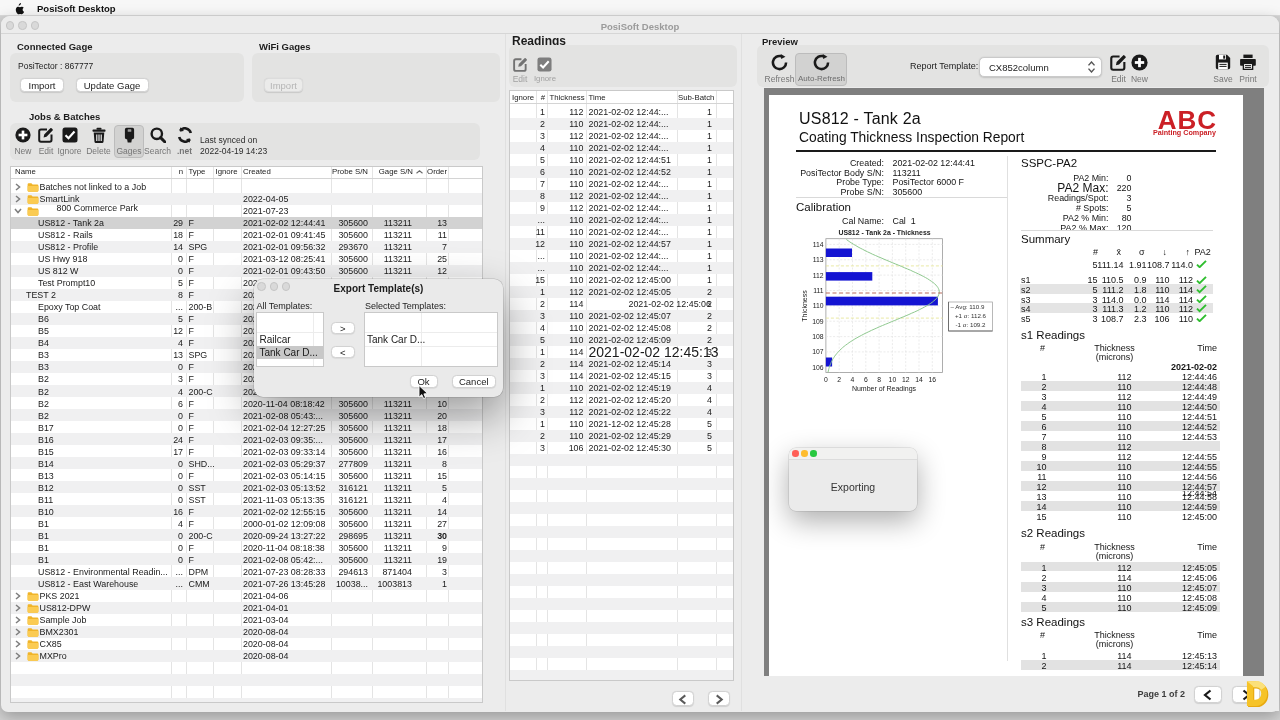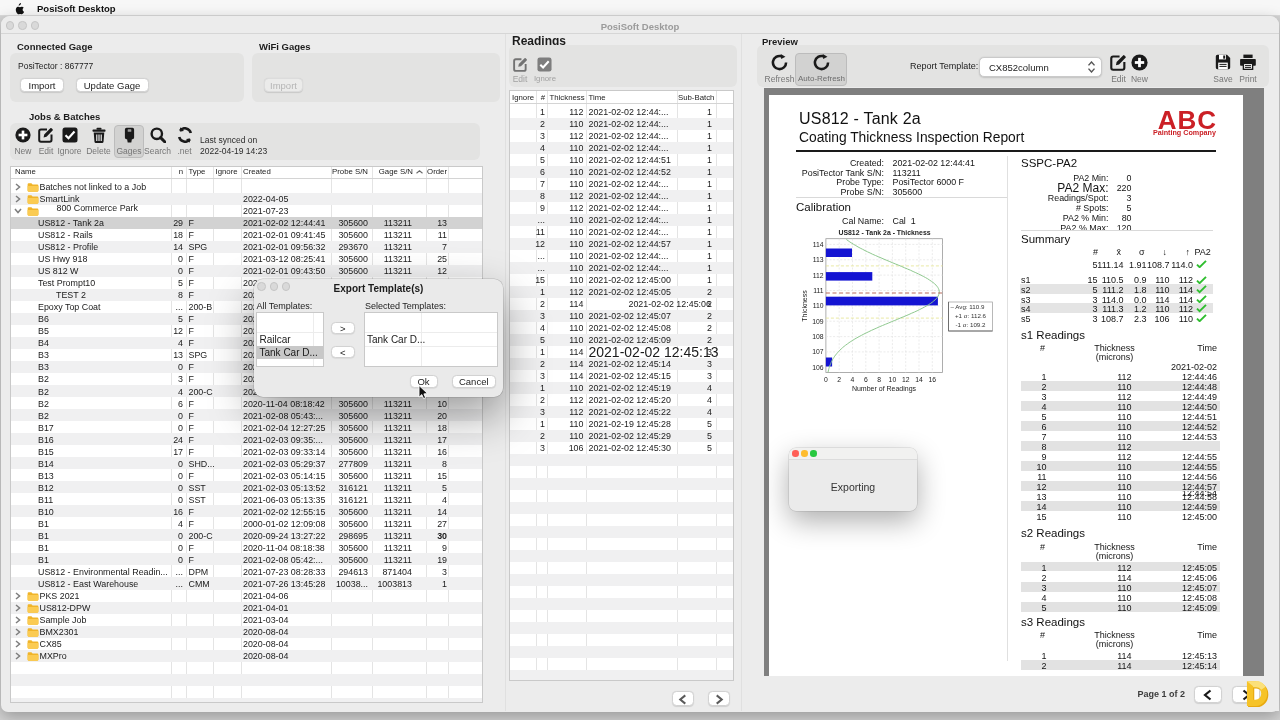--- a/index.html
+++ b/index.html
@@ -60,21 +60,21 @@
     <circle cx="6.8" cy="6.8" r="5.2" fill="none" stroke="#1a1a1a" stroke-width="2.4"></circle>
     <path d="M10.6 10.6 L15.2 15.2" stroke="#1a1a1a" stroke-width="3" stroke-linecap="round"></path>
   </svg>
 <div style="position:absolute;left:57.5px;top:146px;width:200px;text-align:center;font-size:8.5px;color:#767676;font-weight:400;line-height:10.5px;white-space:nowrap;">Search</div>
 <svg style="position:absolute;left:176.5px;top:127px" width="16" height="16" viewBox="0 0 16 16">
     <path d="M13.8 6.0 A6.1 6.1 0 0 0 3.0 3.7" fill="none" stroke="#1a1a1a" stroke-width="2.6"></path>
     <path d="M3.2 0.2 L2.9 4.4 L7.0 4.0 Z" fill="#1a1a1a"></path>
     <path d="M2.2 10.0 A6.1 6.1 0 0 0 13.0 12.3" fill="none" stroke="#1a1a1a" stroke-width="2.6"></path>
     <path d="M12.8 15.8 L13.1 11.6 L9.0 12.0 Z" fill="#1a1a1a"></path>
   </svg>
-<div style="position:absolute;left:84.5px;top:146px;width:200px;text-align:center;font-size:8.5px;color:#767676;font-weight:400;line-height:10.5px;white-space:nowrap;">.net</div>
+<div style="position:absolute;left:84.5px;top:146px;width:200px;text-align:center;font-size:8.5px;color:#767676;font-weight:700;line-height:10.5px;white-space:nowrap;">.net</div>
 <div style="position:absolute;left:200px;top:134.5px;font-size:8.5px;color:#2c2c2c;font-weight:400;line-height:10.5px;white-space:nowrap;">Last synced on</div>
 <div style="position:absolute;left:200px;top:146px;font-size:8.5px;color:#2c2c2c;font-weight:400;line-height:10.5px;white-space:nowrap;">2022-04-19 14:23</div>
 <div style="position:absolute;left:10px;top:166px;width:473px;height:537px;background:#ffffff;border:1px solid #c9c9c9;"></div>
 <div style="position:absolute;left:171px;top:167px;width:1px;height:535px;background:#e4e4e4;"></div>
 <div style="position:absolute;left:186px;top:167px;width:1px;height:535px;background:#e4e4e4;"></div>
 <div style="position:absolute;left:213px;top:167px;width:1px;height:535px;background:#e4e4e4;"></div>
 <div style="position:absolute;left:240.5px;top:167px;width:1px;height:535px;background:#e4e4e4;"></div>
 <div style="position:absolute;left:331px;top:167px;width:1px;height:535px;background:#e4e4e4;"></div>
 <div style="position:absolute;left:371.5px;top:167px;width:1px;height:535px;background:#e4e4e4;"></div>
 <div style="position:absolute;left:426px;top:167px;width:1px;height:535px;background:#e4e4e4;"></div>
@@ -175,21 +175,21 @@
 <div style="position:absolute;right:912px;top:266.21px;font-size:8.9px;color:#1a1a1a;font-weight:400;line-height:10.9px;white-space:nowrap;">305600</div>
 <div style="position:absolute;right:868px;top:266.21px;font-size:8.9px;color:#1a1a1a;font-weight:400;line-height:10.9px;white-space:nowrap;">113211</div>
 <div style="position:absolute;right:833px;top:266.21px;font-size:8.9px;color:#1a1a1a;font-weight:400;line-height:10.9px;white-space:nowrap;">12</div>
 <div style="position:absolute;left:38px;top:278.24px;font-size:8.9px;color:#1a1a1a;font-weight:400;line-height:10.9px;white-space:nowrap;">Test Prompt10</div>
 <div style="position:absolute;right:1097px;top:278.24px;font-size:8.9px;color:#1a1a1a;font-weight:400;line-height:10.9px;white-space:nowrap;">5</div>
 <div style="position:absolute;left:188.5px;top:278.24px;font-size:8.9px;color:#1a1a1a;font-weight:400;line-height:10.9px;white-space:nowrap;">F</div>
 <div style="position:absolute;left:243px;top:278.24px;font-size:8.9px;color:#1a1a1a;font-weight:400;line-height:10.9px;white-space:nowrap;">2021-02-02 12:58:35</div>
 <div style="position:absolute;right:912px;top:278.24px;font-size:8.9px;color:#1a1a1a;font-weight:400;line-height:10.9px;white-space:nowrap;">305600</div>
 <div style="position:absolute;right:868px;top:278.24px;font-size:8.9px;color:#1a1a1a;font-weight:400;line-height:10.9px;white-space:nowrap;">113211</div>
 <div style="position:absolute;right:833px;top:278.24px;font-size:8.9px;color:#1a1a1a;font-weight:400;line-height:10.9px;white-space:nowrap;">26</div>
-<div style="position:absolute;left:56px;top:290.27px;font-size:8.9px;color:#1a1a1a;font-weight:400;line-height:10.9px;white-space:nowrap;">TEST 2</div>
+<div style="position:absolute;left:26px;top:290.27px;font-size:8.9px;color:#1a1a1a;font-weight:400;line-height:10.9px;white-space:nowrap;">TEST 2</div>
 <div style="position:absolute;right:1097px;top:290.27px;font-size:8.9px;color:#1a1a1a;font-weight:400;line-height:10.9px;white-space:nowrap;">8</div>
 <div style="position:absolute;left:188.5px;top:290.27px;font-size:8.9px;color:#1a1a1a;font-weight:400;line-height:10.9px;white-space:nowrap;">F</div>
 <div style="position:absolute;left:243px;top:290.27px;font-size:8.9px;color:#1a1a1a;font-weight:400;line-height:10.9px;white-space:nowrap;">2021-04-06 09:42:22</div>
 <div style="position:absolute;right:912px;top:290.27px;font-size:8.9px;color:#1a1a1a;font-weight:400;line-height:10.9px;white-space:nowrap;">305600</div>
 <div style="position:absolute;right:868px;top:290.27px;font-size:8.9px;color:#1a1a1a;font-weight:400;line-height:10.9px;white-space:nowrap;">113211</div>
 <div style="position:absolute;right:833px;top:290.27px;font-size:8.9px;color:#1a1a1a;font-weight:400;line-height:10.9px;white-space:nowrap;">28</div>
 <div style="position:absolute;left:38px;top:302.3px;font-size:8.9px;color:#1a1a1a;font-weight:400;line-height:10.9px;white-space:nowrap;">Epoxy Top Coat</div>
 <div style="position:absolute;right:1097px;top:302.3px;font-size:8.9px;color:#1a1a1a;font-weight:400;line-height:10.9px;white-space:nowrap;">...</div>
 <div style="position:absolute;left:188.5px;top:302.3px;font-size:8.9px;color:#1a1a1a;font-weight:400;line-height:10.9px;white-space:nowrap;">200-B</div>
 <div style="position:absolute;left:243px;top:302.3px;font-size:8.9px;color:#1a1a1a;font-weight:400;line-height:10.9px;white-space:nowrap;">2021-02-04 09:31:11</div>
@@ -297,21 +297,21 @@
 <div style="position:absolute;left:38px;top:482.75px;font-size:8.9px;color:#1a1a1a;font-weight:400;line-height:10.9px;white-space:nowrap;">B12</div>
 <div style="position:absolute;right:1097px;top:482.75px;font-size:8.9px;color:#1a1a1a;font-weight:400;line-height:10.9px;white-space:nowrap;">0</div>
 <div style="position:absolute;left:188.5px;top:482.75px;font-size:8.9px;color:#1a1a1a;font-weight:400;line-height:10.9px;white-space:nowrap;">SST</div>
 <div style="position:absolute;left:243px;top:482.75px;font-size:8.9px;color:#1a1a1a;font-weight:400;line-height:10.9px;white-space:nowrap;">2021-02-03 05:13:52</div>
 <div style="position:absolute;right:912px;top:482.75px;font-size:8.9px;color:#1a1a1a;font-weight:400;line-height:10.9px;white-space:nowrap;">316121</div>
 <div style="position:absolute;right:868px;top:482.75px;font-size:8.9px;color:#1a1a1a;font-weight:400;line-height:10.9px;white-space:nowrap;">113211</div>
 <div style="position:absolute;right:833px;top:482.75px;font-size:8.9px;color:#1a1a1a;font-weight:400;line-height:10.9px;white-space:nowrap;">5</div>
 <div style="position:absolute;left:38px;top:494.78px;font-size:8.9px;color:#1a1a1a;font-weight:400;line-height:10.9px;white-space:nowrap;">B11</div>
 <div style="position:absolute;right:1097px;top:494.78px;font-size:8.9px;color:#1a1a1a;font-weight:400;line-height:10.9px;white-space:nowrap;">0</div>
 <div style="position:absolute;left:188.5px;top:494.78px;font-size:8.9px;color:#1a1a1a;font-weight:400;line-height:10.9px;white-space:nowrap;">SST</div>
-<div style="position:absolute;left:243px;top:494.78px;font-size:8.9px;color:#1a1a1a;font-weight:400;line-height:10.9px;white-space:nowrap;">2021-06-03 05:13:35</div>
+<div style="position:absolute;left:243px;top:494.78px;font-size:8.9px;color:#1a1a1a;font-weight:400;line-height:10.9px;white-space:nowrap;">2021-11-03 05:13:35</div>
 <div style="position:absolute;right:912px;top:494.78px;font-size:8.9px;color:#1a1a1a;font-weight:400;line-height:10.9px;white-space:nowrap;">316121</div>
 <div style="position:absolute;right:868px;top:494.78px;font-size:8.9px;color:#1a1a1a;font-weight:400;line-height:10.9px;white-space:nowrap;">113211</div>
 <div style="position:absolute;right:833px;top:494.78px;font-size:8.9px;color:#1a1a1a;font-weight:400;line-height:10.9px;white-space:nowrap;">4</div>
 <div style="position:absolute;left:38px;top:506.81px;font-size:8.9px;color:#1a1a1a;font-weight:400;line-height:10.9px;white-space:nowrap;">B10</div>
 <div style="position:absolute;right:1097px;top:506.81px;font-size:8.9px;color:#1a1a1a;font-weight:400;line-height:10.9px;white-space:nowrap;">16</div>
 <div style="position:absolute;left:188.5px;top:506.81px;font-size:8.9px;color:#1a1a1a;font-weight:400;line-height:10.9px;white-space:nowrap;">F</div>
 <div style="position:absolute;left:243px;top:506.81px;font-size:8.9px;color:#1a1a1a;font-weight:400;line-height:10.9px;white-space:nowrap;">2021-02-02 12:55:15</div>
 <div style="position:absolute;right:912px;top:506.81px;font-size:8.9px;color:#1a1a1a;font-weight:400;line-height:10.9px;white-space:nowrap;">305600</div>
 <div style="position:absolute;right:868px;top:506.81px;font-size:8.9px;color:#1a1a1a;font-weight:400;line-height:10.9px;white-space:nowrap;">113211</div>
 <div style="position:absolute;right:833px;top:506.81px;font-size:8.9px;color:#1a1a1a;font-weight:400;line-height:10.9px;white-space:nowrap;">14</div>
@@ -558,21 +558,21 @@
 <div style="position:absolute;right:735px;top:395.1px;font-size:8.9px;color:#1a1a1a;font-weight:400;line-height:10.9px;white-space:nowrap;">2</div>
 <div style="position:absolute;right:696.5px;top:395.1px;font-size:8.9px;color:#1a1a1a;font-weight:400;line-height:10.9px;white-space:nowrap;">112</div>
 <div style="position:absolute;left:588.5px;top:395.1px;font-size:8.9px;color:#1a1a1a;font-weight:400;line-height:10.9px;white-space:nowrap;">2021-02-02 12:45:20</div>
 <div style="position:absolute;right:568px;top:395.1px;font-size:8.9px;color:#1a1a1a;font-weight:400;line-height:10.9px;white-space:nowrap;">4</div>
 <div style="position:absolute;right:735px;top:407.1px;font-size:8.9px;color:#1a1a1a;font-weight:400;line-height:10.9px;white-space:nowrap;">3</div>
 <div style="position:absolute;right:696.5px;top:407.1px;font-size:8.9px;color:#1a1a1a;font-weight:400;line-height:10.9px;white-space:nowrap;">112</div>
 <div style="position:absolute;left:588.5px;top:407.1px;font-size:8.9px;color:#1a1a1a;font-weight:400;line-height:10.9px;white-space:nowrap;">2021-02-02 12:45:22</div>
 <div style="position:absolute;right:568px;top:407.1px;font-size:8.9px;color:#1a1a1a;font-weight:400;line-height:10.9px;white-space:nowrap;">4</div>
 <div style="position:absolute;right:735px;top:419.1px;font-size:8.9px;color:#1a1a1a;font-weight:400;line-height:10.9px;white-space:nowrap;">1</div>
 <div style="position:absolute;right:696.5px;top:419.1px;font-size:8.9px;color:#1a1a1a;font-weight:400;line-height:10.9px;white-space:nowrap;">110</div>
-<div style="position:absolute;left:588.5px;top:419.1px;font-size:8.9px;color:#1a1a1a;font-weight:400;line-height:10.9px;white-space:nowrap;">2021-02-19 12:45:28</div>
+<div style="position:absolute;left:588.5px;top:419.1px;font-size:8.9px;color:#1a1a1a;font-weight:400;line-height:10.9px;white-space:nowrap;">2021-12-02 12:45:28</div>
 <div style="position:absolute;right:568px;top:419.1px;font-size:8.9px;color:#1a1a1a;font-weight:400;line-height:10.9px;white-space:nowrap;">5</div>
 <div style="position:absolute;right:735px;top:431.1px;font-size:8.9px;color:#1a1a1a;font-weight:400;line-height:10.9px;white-space:nowrap;">2</div>
 <div style="position:absolute;right:696.5px;top:431.1px;font-size:8.9px;color:#1a1a1a;font-weight:400;line-height:10.9px;white-space:nowrap;">110</div>
 <div style="position:absolute;left:588.5px;top:431.1px;font-size:8.9px;color:#1a1a1a;font-weight:400;line-height:10.9px;white-space:nowrap;">2021-02-02 12:45:29</div>
 <div style="position:absolute;right:568px;top:431.1px;font-size:8.9px;color:#1a1a1a;font-weight:400;line-height:10.9px;white-space:nowrap;">5</div>
 <div style="position:absolute;right:735px;top:443.1px;font-size:8.9px;color:#1a1a1a;font-weight:400;line-height:10.9px;white-space:nowrap;">3</div>
 <div style="position:absolute;right:696.5px;top:443.1px;font-size:8.9px;color:#1a1a1a;font-weight:400;line-height:10.9px;white-space:nowrap;">106</div>
 <div style="position:absolute;left:588.5px;top:443.1px;font-size:8.9px;color:#1a1a1a;font-weight:400;line-height:10.9px;white-space:nowrap;">2021-02-02 12:45:30</div>
 <div style="position:absolute;right:568px;top:443.1px;font-size:8.9px;color:#1a1a1a;font-weight:400;line-height:10.9px;white-space:nowrap;">5</div>
 <div style="position:absolute;left:672px;top:691px;width:22px;height:15px;background:#ffffff;border:1px solid #d2d2d2;border-radius:4.5px;box-shadow:0 0.5px 1px rgba(0,0,0,0.12);text-align:center;line-height:14px;font-size:9.5px;color:#1c1c1c;white-space:nowrap;"></div>
@@ -631,21 +631,21 @@
 <div style="position:absolute;left:1148px;top:73.5px;width:200px;text-align:center;font-size:8.5px;color:#767676;font-weight:400;line-height:10.5px;white-space:nowrap;">Print</div>
 <div style="position:absolute;left:764px;top:88px;width:500px;height:588px;background:#7f7f7f;"></div>
 <div style="position:absolute;left:769px;top:95px;width:474px;height:581px;background:#ffffff;"></div>
 <div style="position:absolute;left:799px;top:110px;font-size:16px;color:#111;font-weight:400;line-height:18px;white-space:nowrap;letter-spacing:0.2px;">US812 - Tank 2a</div>
 <div style="position:absolute;left:799px;top:130px;font-size:13.8px;color:#111;font-weight:400;line-height:15.8px;white-space:nowrap;">Coating Thickness Inspection Report</div>
 <div style="position:absolute;right:63px;top:108.5px;font-size:26px;color:#cb2026;font-weight:700;line-height:28px;white-space:nowrap;letter-spacing:1px;line-height:22px;">ABC</div>
 <div style="position:absolute;right:64px;top:127.5px;font-size:7.2px;color:#cb2026;font-weight:700;line-height:9.2px;white-space:nowrap;">Painting Company</div>
 <div style="position:absolute;left:796px;top:150px;width:420px;height:2px;background:#1a1a1a;"></div>
 <div style="position:absolute;right:396px;top:158.0px;font-size:8.9px;color:#141414;font-weight:400;line-height:10.9px;white-space:nowrap;">Created:</div>
 <div style="position:absolute;left:892.5px;top:158.0px;font-size:8.9px;color:#141414;font-weight:400;line-height:10.9px;white-space:nowrap;">2021-02-02 12:44:41</div>
-<div style="position:absolute;right:396px;top:167.7px;font-size:8.9px;color:#141414;font-weight:400;line-height:10.9px;white-space:nowrap;">PosiTector Tank S/N:</div>
+<div style="position:absolute;right:396px;top:167.7px;font-size:8.9px;color:#141414;font-weight:400;line-height:10.9px;white-space:nowrap;">PosiTector Body S/N:</div>
 <div style="position:absolute;left:892.5px;top:167.7px;font-size:8.9px;color:#141414;font-weight:400;line-height:10.9px;white-space:nowrap;">113211</div>
 <div style="position:absolute;right:396px;top:177.4px;font-size:8.9px;color:#141414;font-weight:400;line-height:10.9px;white-space:nowrap;">Probe Type:</div>
 <div style="position:absolute;left:892.5px;top:177.4px;font-size:8.9px;color:#141414;font-weight:400;line-height:10.9px;white-space:nowrap;">PosiTector 6000 F</div>
 <div style="position:absolute;right:396px;top:187.1px;font-size:8.9px;color:#141414;font-weight:400;line-height:10.9px;white-space:nowrap;">Probe S/N:</div>
 <div style="position:absolute;left:892.5px;top:187.1px;font-size:8.9px;color:#141414;font-weight:400;line-height:10.9px;white-space:nowrap;">305600</div>
 <div style="position:absolute;left:796px;top:201px;font-size:11.5px;color:#111;font-weight:500;line-height:13.5px;white-space:nowrap;">Calibration</div>
 <div style="position:absolute;right:396px;top:216px;font-size:8.9px;color:#141414;font-weight:400;line-height:10.9px;white-space:nowrap;">Cal Name:</div>
 <div style="position:absolute;left:892.5px;top:216px;font-size:8.9px;color:#141414;font-weight:400;line-height:10.9px;white-space:nowrap;">Cal&nbsp;&nbsp;1</div>
 <div style="position:absolute;left:796px;top:196.5px;width:211px;height:1px;background:#d9d9d9;"></div>
 <div style="position:absolute;left:1007px;top:156px;width:1px;height:505px;background:#e0e0e0;"></div>
@@ -776,21 +776,21 @@
 <div style="position:absolute;right:110.5px;top:313.7px;font-size:9.0px;color:#141414;font-weight:400;line-height:11.0px;white-space:nowrap;">106</div>
 <div style="position:absolute;right:87px;top:313.7px;font-size:9.0px;color:#141414;font-weight:400;line-height:11.0px;white-space:nowrap;">110</div>
 <svg style="position:absolute;left:1195.5px;top:313.9px" width="11" height="8.5" viewBox="0 0 11 8.5">
     <path d="M1 4.6 L3.6 7.2 L10 0.8" fill="none" stroke="#2fbe2f" stroke-width="1.9"></path>
   </svg>
 <div style="position:absolute;left:1021px;top:328.5px;font-size:11.5px;color:#111;font-weight:500;line-height:13.5px;white-space:nowrap;">s1 Readings</div>
 <div style="position:absolute;left:942.5px;top:343.0px;width:200px;text-align:center;font-size:9.0px;color:#141414;font-weight:400;line-height:11.0px;white-space:nowrap;">#</div>
 <div style="position:absolute;left:1014.5px;top:343.0px;width:200px;text-align:center;font-size:9.0px;color:#141414;font-weight:400;line-height:11.0px;white-space:nowrap;">Thickness</div>
 <div style="position:absolute;left:1014.5px;top:352.0px;width:200px;text-align:center;font-size:9.0px;color:#141414;font-weight:400;line-height:11.0px;white-space:nowrap;">(microns)</div>
 <div style="position:absolute;right:63px;top:343.0px;font-size:9.0px;color:#141414;font-weight:400;line-height:11.0px;white-space:nowrap;">Time</div>
-<div style="position:absolute;right:63px;top:362.3px;font-size:9.0px;color:#141414;font-weight:400;line-height:11.0px;white-space:nowrap;">2021-02-02</div>
+<div style="position:absolute;right:63px;top:362.3px;font-size:9.0px;color:#141414;font-weight:700;line-height:11.0px;white-space:nowrap;">2021-02-02</div>
 <div style="position:absolute;right:233.5px;top:371.6px;font-size:9.0px;color:#141414;font-weight:400;line-height:11.0px;white-space:nowrap;">1</div>
 <div style="position:absolute;right:148.5px;top:371.6px;font-size:9.0px;color:#141414;font-weight:400;line-height:11.0px;white-space:nowrap;">112</div>
 <div style="position:absolute;right:63px;top:371.6px;font-size:9.0px;color:#141414;font-weight:400;line-height:11.0px;white-space:nowrap;">12:44:46</div>
 <div style="position:absolute;left:1020.5px;top:381.0px;width:199px;height:9.6px;background:#e2e2e2;"></div>
 <div style="position:absolute;right:233.5px;top:381.63px;font-size:9.0px;color:#141414;font-weight:400;line-height:11.0px;white-space:nowrap;">2</div>
 <div style="position:absolute;right:148.5px;top:381.63px;font-size:9.0px;color:#141414;font-weight:400;line-height:11.0px;white-space:nowrap;">110</div>
 <div style="position:absolute;right:63px;top:381.63px;font-size:9.0px;color:#141414;font-weight:400;line-height:11.0px;white-space:nowrap;">12:44:48</div>
 <div style="position:absolute;right:233.5px;top:391.65999999999997px;font-size:9.0px;color:#141414;font-weight:400;line-height:11.0px;white-space:nowrap;">3</div>
 <div style="position:absolute;right:148.5px;top:391.65999999999997px;font-size:9.0px;color:#141414;font-weight:400;line-height:11.0px;white-space:nowrap;">112</div>
 <div style="position:absolute;right:63px;top:391.65999999999997px;font-size:9.0px;color:#141414;font-weight:400;line-height:11.0px;white-space:nowrap;">12:44:49</div>

